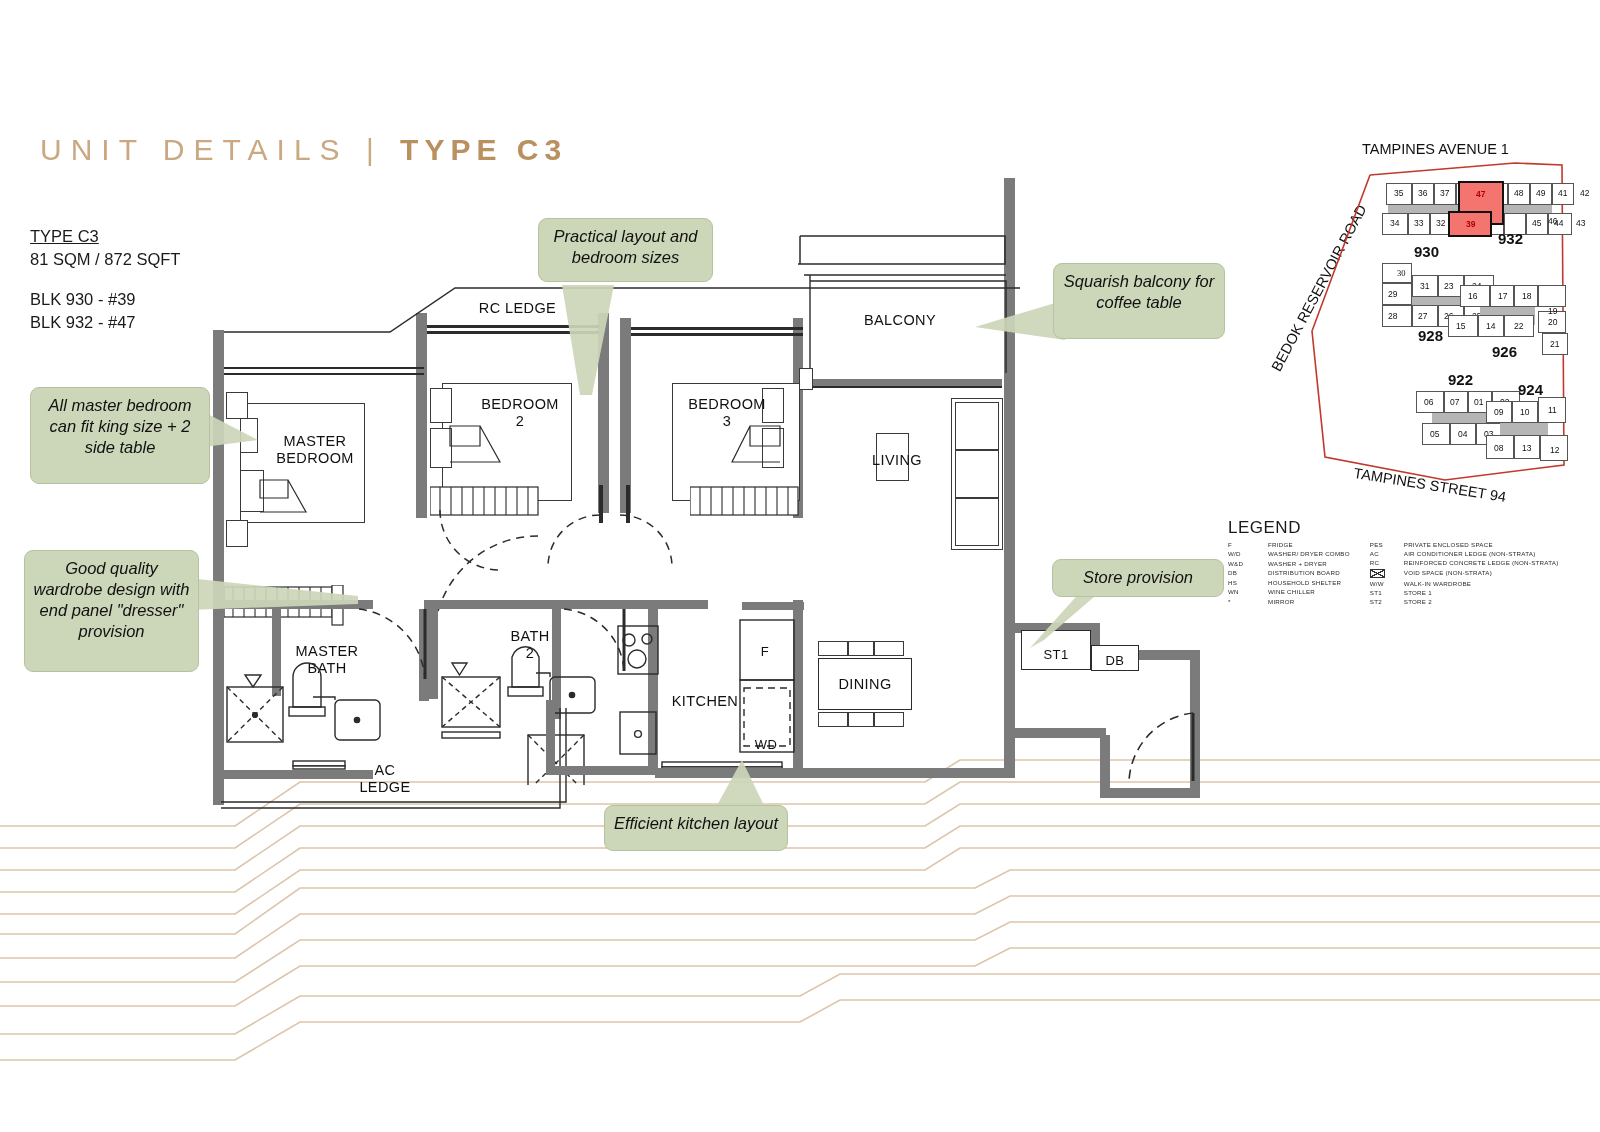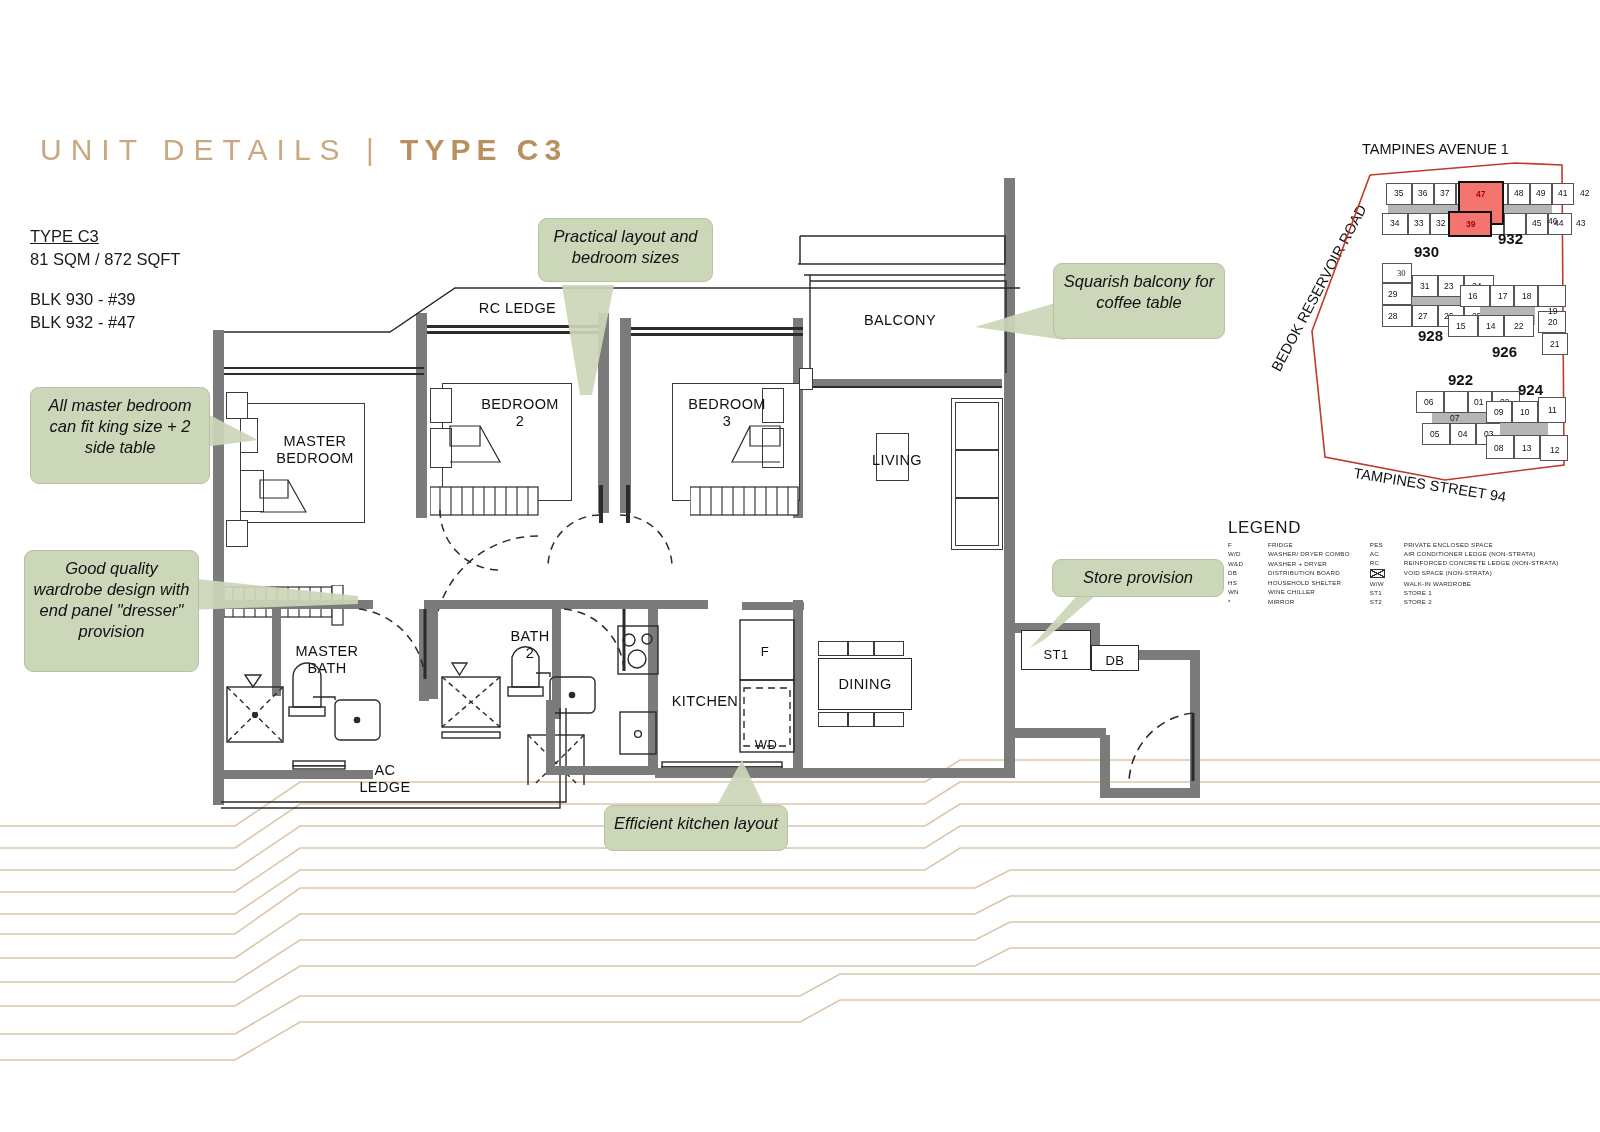--- a/index.html
+++ b/index.html
@@ -557,21 +557,21 @@
   <div class="core" style="left:162px;top:276px;width:55px;height:20px;"></div>
   <div class="unitbox" style="left:146px;top:256px;width:28px;height:22px;"></div>
   <div class="unitbox" style="left:174px;top:256px;width:24px;height:22px;"></div>
   <div class="unitbox" style="left:198px;top:256px;width:24px;height:22px;"></div>
   <div class="unitbox" style="left:222px;top:256px;width:28px;height:22px;"></div>
   <div class="unitbox" style="left:152px;top:288px;width:28px;height:22px;"></div>
   <div class="unitbox" style="left:180px;top:288px;width:26px;height:22px;"></div>
   <div class="unitbox" style="left:206px;top:288px;width:28px;height:22px;"></div>
 
   <div class="smnum" style="left:154px;top:262px;">06</div>
-  <div class="smnum" style="left:180px;top:278px;">07</div>
+  <div class="smnum" style="left:180px;top:262px;">07</div>
   <div class="smnum" style="left:204px;top:262px;">01</div>
   <div class="smnum" style="left:230px;top:262px;">02</div>
   <div class="smnum" style="left:160px;top:294px;">05</div>
   <div class="smnum" style="left:188px;top:294px;">04</div>
   <div class="smnum" style="left:214px;top:294px;">03</div>
   <div class="smblk" style="left:178px;top:236px;">922</div>
 
   <div class="core" style="left:230px;top:284px;width:48px;height:22px;"></div>
   <div class="unitbox" style="left:216px;top:266px;width:26px;height:22px;"></div>
   <div class="unitbox" style="left:242px;top:266px;width:26px;height:22px;"></div>

